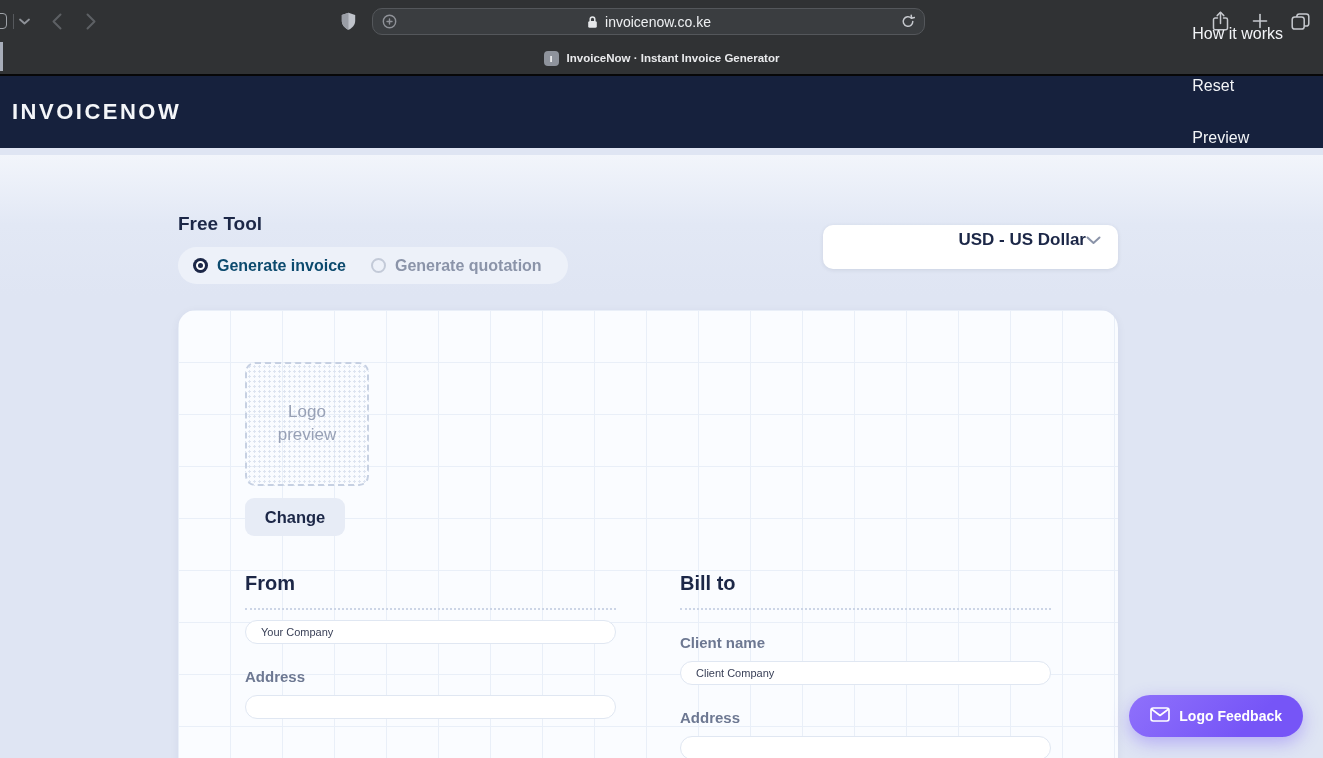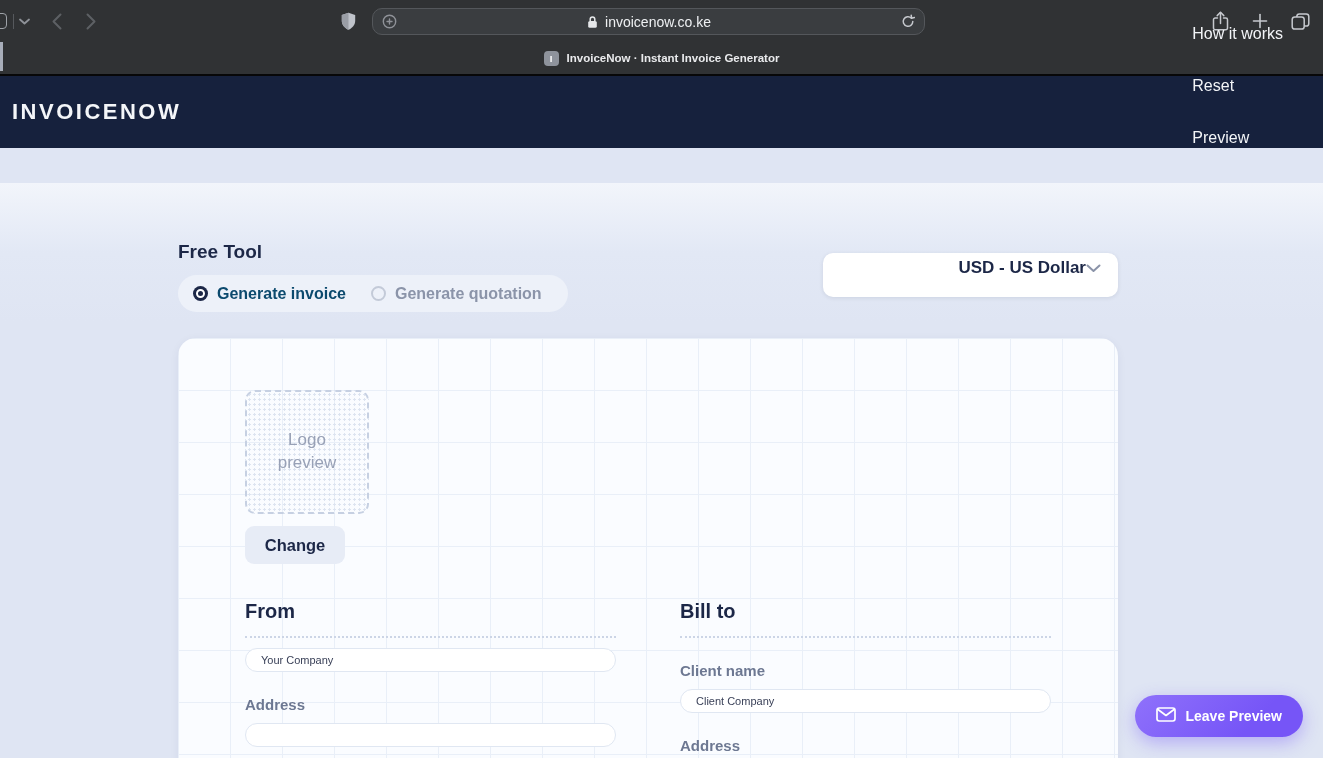--- a/index.html
+++ b/index.html
@@ -41,21 +41,20 @@
     display:flex; align-items:center; justify-content:space-between; padding:0 40px 0 12px;
   }
   .logo { color:#f4f6f9; font-size:22px; font-weight:600; letter-spacing:2.5px; }
   .nav { display:flex; gap:34px;flex-direction:column; }
   .nav a { color:#f2f4f7; font-size:16px; font-weight:500; text-decoration:none; }
 
   
   .page {
     position:absolute; top:155px; left:0; right:0; bottom:0; overflow:hidden;
     background:linear-gradient(180deg, #f2f5fb 0%, #e2e8f5 70px, #dfe5f3 140px);
-    margin-top:28px;
   }
   .container { position:relative; width:940px; margin-left:178px; padding-top:58px; }
   .section-title { margin:0; font-size:19px; font-weight:700; color:#1c2747; }
 
   .mode-pill {
     margin-top:12px; display:inline-flex; align-items:center; gap:25px;
     background:#edf1f9; border-radius:19px; height:37px; padding:0 26px 0 15px;
   }
   .mode-option { display:flex; align-items:center; gap:9px; cursor:pointer; }
   .radio { width:15px; height:15px; border-radius:50%; position:relative; flex:0 0 auto; }
@@ -267,16 +266,16 @@
     </div>
   </div>
 
   <button class="feedback-btn">
     <span>
       <svg width="20" height="15" viewBox="0 0 20 15">
           <rect x="1" y="1" width="18" height="13" rx="2.2" fill="none" stroke="#ffffff" stroke-width="1.7"></rect>
           <polyline points="2,2.5 10,8.5 18,2.5" fill="none" stroke="#ffffff" stroke-width="1.7" stroke-linecap="round" stroke-linejoin="round"></polyline>
         </svg>
     </span>
-    <span>Leave Preview</span>
+    <span>Logo Feedback</span>
   </button>
 
 </div>
 
 </body></html>

